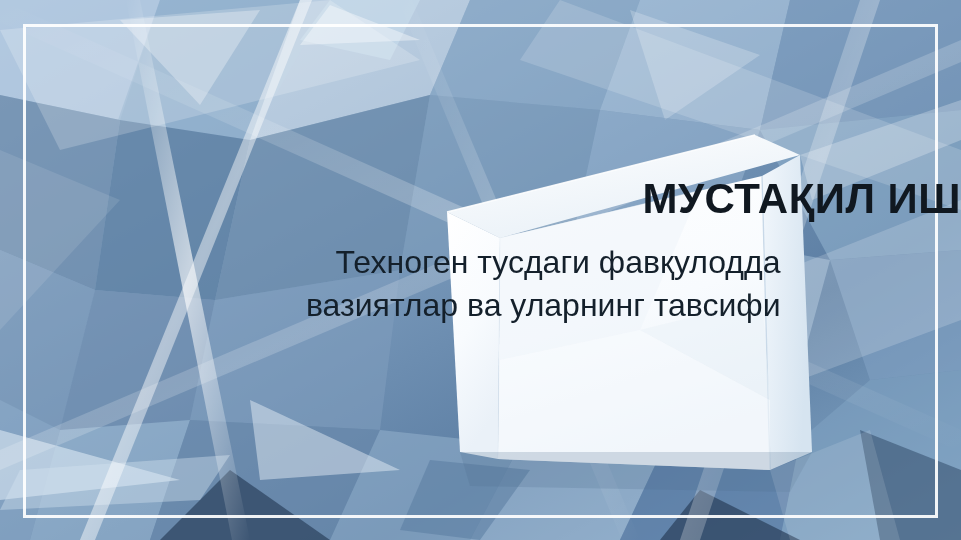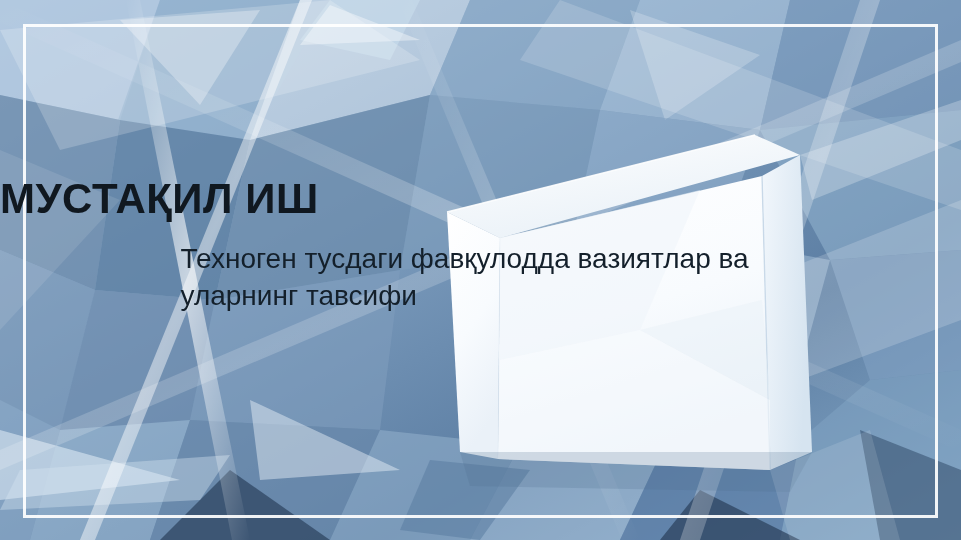--- a/index.html
+++ b/index.html
@@ -40,36 +40,36 @@
     pointer-events: none;
     z-index: 5;
   }
 
   .text-block {
     position: absolute;
     left: 0;
     top: 175px;
     width: 961px;
     z-index: 6;
-    text-align: left;
+    text-align: right;
   }
 
   .title {
     margin: 0;
     font-size: 42px;
     font-weight: bold;
     letter-spacing: 0.5px;
     color: #101820;
     line-height: 1.15;
   }
 
   .subtitle {
     margin: 18px auto 12px auto;
     width: 600px;
-    font-size: 28px;
+    font-size: 32px;
     font-weight: normal;
     color: #14202b;
     line-height: 1.32;
   }
 </style>
 </head>
 <body>
 
 <div class="slide">
 

